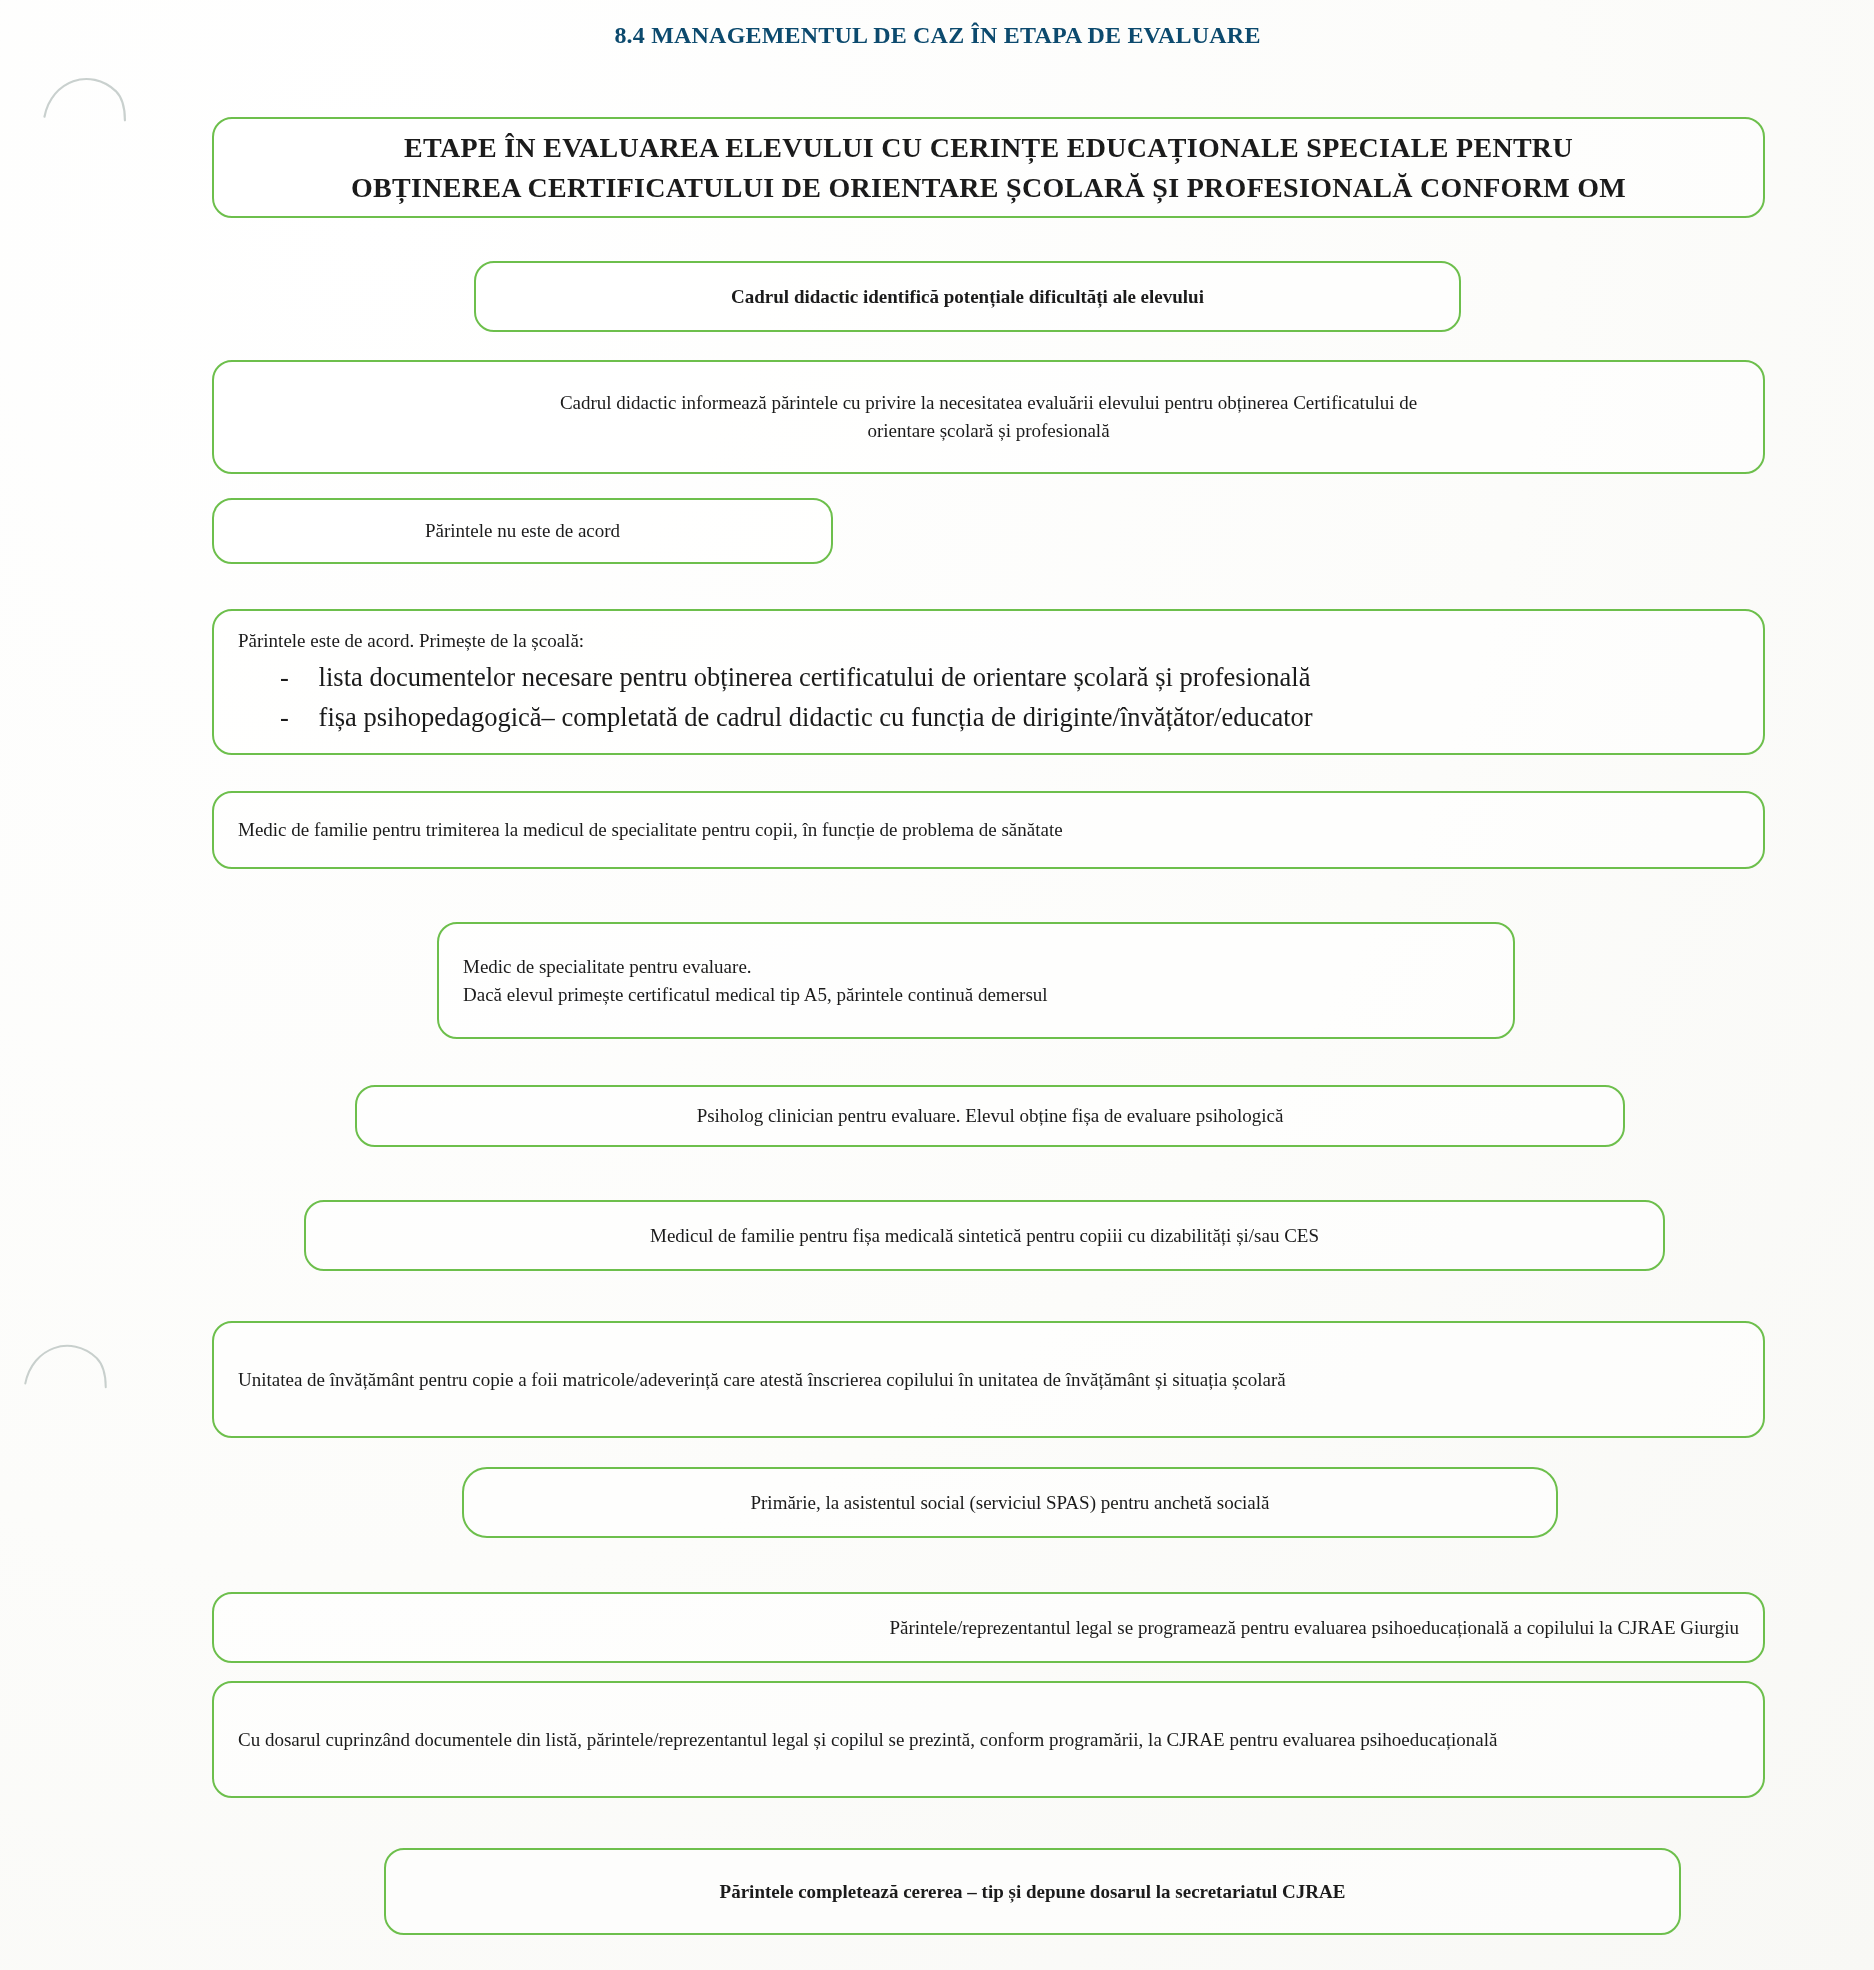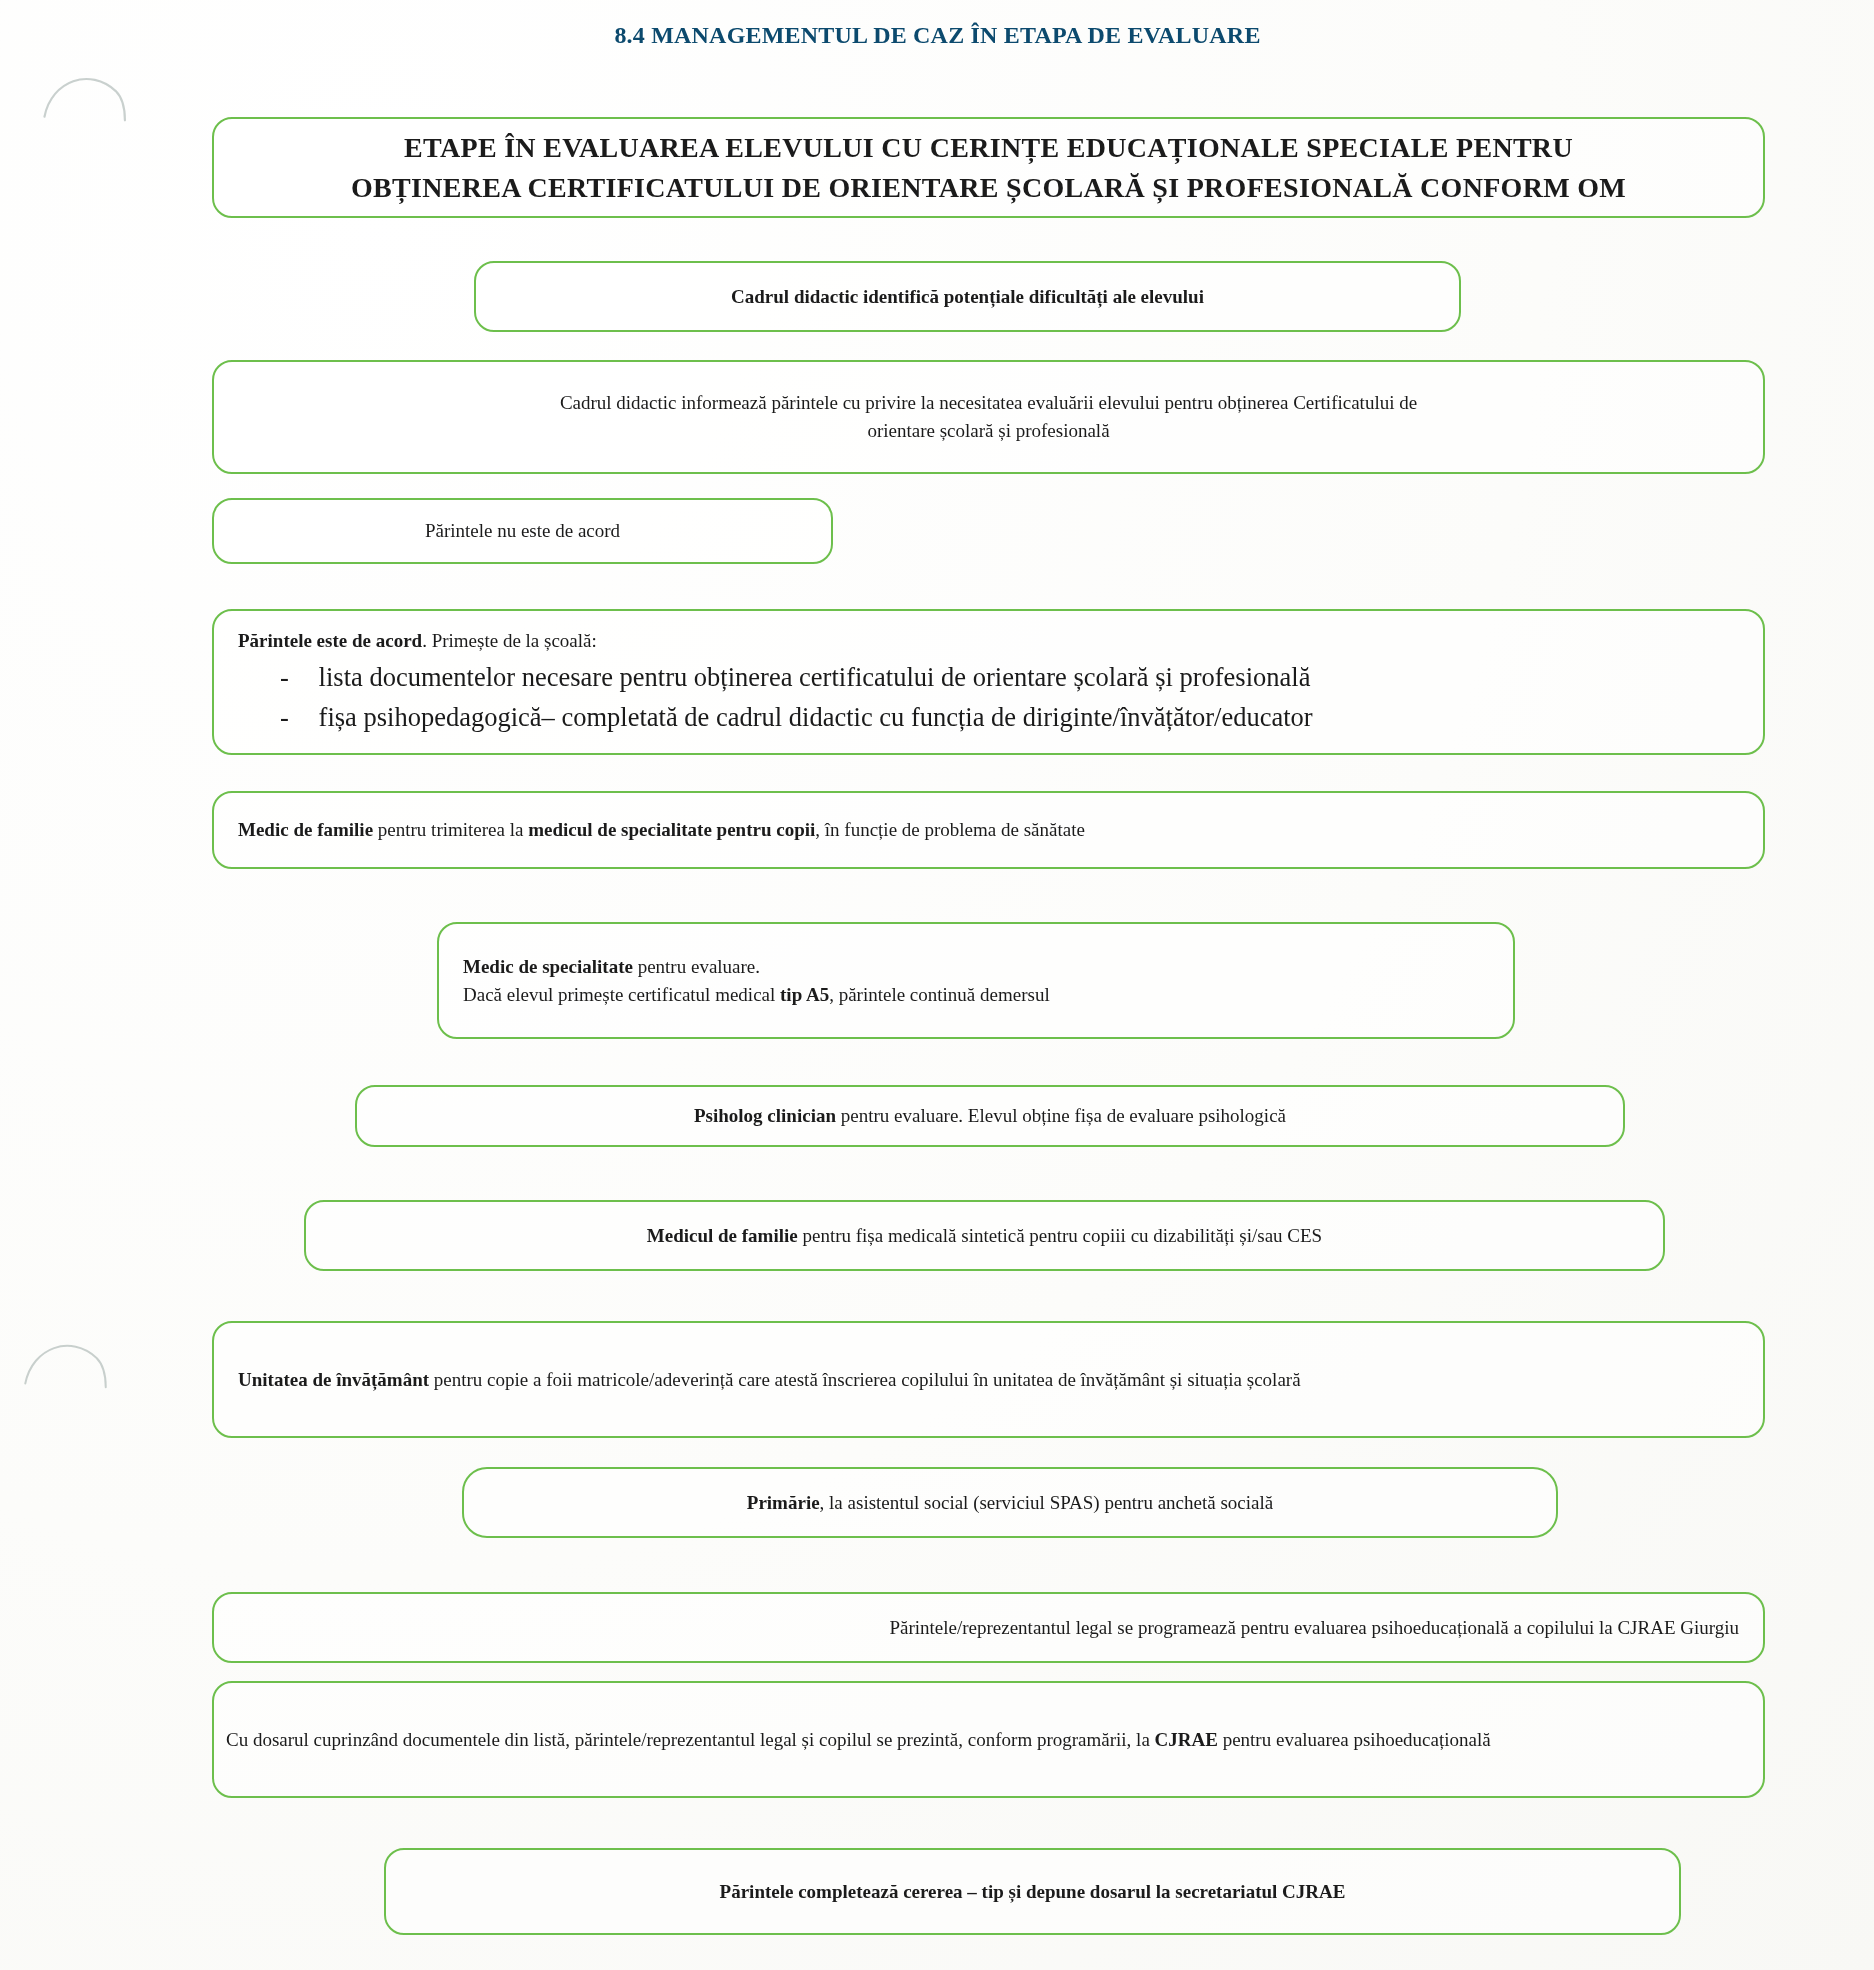--- a/index.html
+++ b/index.html
@@ -74,21 +74,21 @@
   .fbox.left    { text-align: left; }
   .fbox.justify .line { text-align: justify; text-align-last: left; }
   .fbox.bold .line,
   .line.bold { font-weight: bold; }
   .fbox.caps .line {
     font-weight: bold;
     font-size: 28px;
     letter-spacing: 0.3px;
     line-height: 1.4;
   }
-  b { font-weight: bold; }
+  b { font-weight: normal; }
 
   
   .blist {
     list-style: none;
     margin: 3.7px 0 0 0;
     padding: 0;
   }
   .blist li {
     font-size: 26.5px;
     line-height: 1.5;
@@ -189,21 +189,21 @@
   <div class="fbox center" style="left:462px; top:1467px; width:1096px; height:71px;border-radius:25px;">
     <div class="line">
       <b>Primărie</b><span>, la asistentul social (serviciul SPAS) pentru anchetă socială</span>
     </div>
   </div>
 
   <div class="fbox center" style="left:212px; top:1592px; width:1553px; height:71px;align-items:flex-end;">
     <div class="line">Părintele/reprezentantul legal se programează pentru evaluarea psihoeducațională a copilului la CJRAE Giurgiu</div>
   </div>
 
-  <div class="fbox justify" style="left:212px; top:1681px; width:1553px; height:117px;padding-left:12px;">
+  <div class="fbox justify" style="left:212px; top:1681px; width:1553px; height:117px;">
     <div class="line">
       <span>Cu dosarul cuprinzând documentele din listă, părintele/reprezentantul legal și copilul se prezintă, conform programării, la </span><b>CJRAE</b><span> pentru evaluarea psihoeducațională</span>
     </div>
   </div>
 
   <div class="fbox center bold" style="left:384px; top:1848px; width:1297px; height:87px;">
     <div class="line bold">Părintele completează cererea – tip și depune dosarul la secretariatul CJRAE</div>
   </div>
 
 </div>

